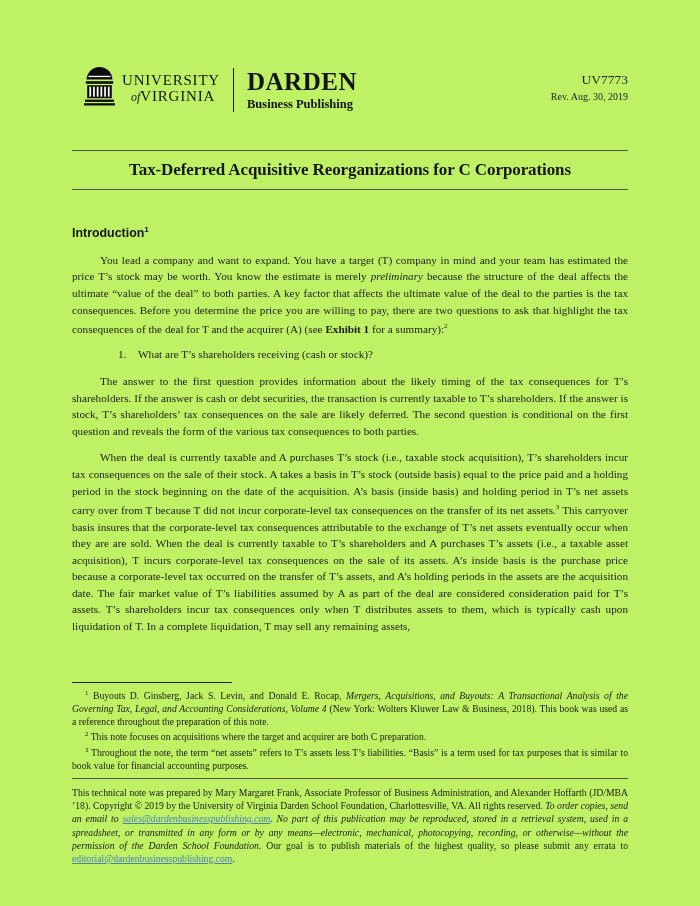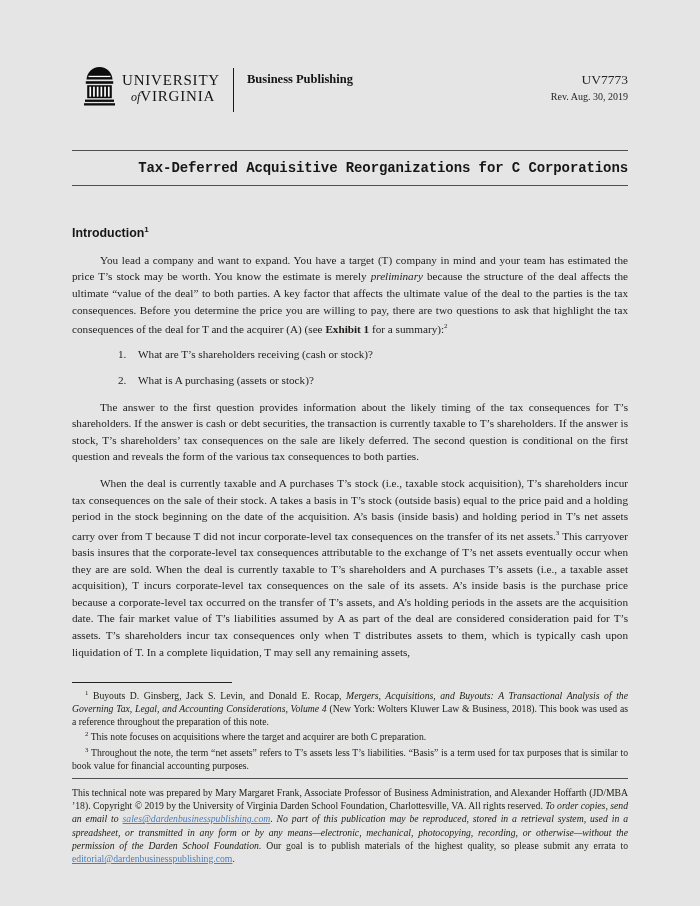--- a/index.html
+++ b/index.html
@@ -2,21 +2,21 @@
 <html><head>
 <meta charset="utf-8">
 <style>
   * { box-sizing: border-box; }
   html, body { margin: 0; padding: 0; background: #ffffff; }
   .page {
     position: relative;
     width: 700px;
     height: 906px;
     margin: 0 auto;
-    background: #e5e5e5;
+    background: #bef264;
     overflow: hidden;
     font-family: "Liberation Serif", serif;
     color: #1f1d1b;
   }
 
   
   .header {
     position: absolute;
     top: 66px; left: 72px; right: 72px;
     display: flex;
@@ -35,24 +35,24 @@
   .darden-sub { font-size: 12.5px; margin-top: 3px; font-weight: bold; }
   .docmeta { text-align: right; padding-top: 6px; color: #262626; }
   .doc-number { font-size: 13.5px; }
   .doc-revision { font-size: 10px; margin-top: 3px; }
 
   
   .title-block { position: absolute; top: 150px; left: 72px; right: 72px; }
   .rule { border-top: 1px solid #4f4f4f; height: 0; }
   .title {
     margin: 9px 0;
-    text-align: right;
-    font-family: Liberation Mono, monospace;
+    text-align: center;
+    font-family: Liberation Serif, serif;
     font-weight: bold;
-    font-size: 14px;
+    font-size: 17px;
     letter-spacing: -0.1px;
     color: #161616;
   }
 
   
   .main {
     position: absolute;
     top: 194px; left: 72px; right: 72px;
     height: 492px;
     overflow: hidden;
@@ -111,20 +111,21 @@
           <rect x="1" y="33.6" width="29" height="2.3" fill="#0d0d0d"></rect>
           <rect x="0" y="37.2" width="31" height="2.3" fill="#0d0d0d"></rect>
         </svg>
       </div>
       <div class="uva-text">
         <div class="uva-line1">UNIVERSITY</div>
         <div class="uva-line2"><span class="uva-of">of</span><span>VIRGINIA</span></div>
       </div>
       <div class="brand-divider"></div>
       <div class="darden">
+        <div class="darden-name">DARDEN</div>
         <div class="darden-sub">Business Publishing</div>
       </div>
     </div>
     <div class="docmeta">
       <div class="doc-number">UV7773</div>
       <div class="doc-revision">Rev. Aug. 30, 2019</div>
     </div>
   </div>
 
   <div class="title-block">
@@ -133,21 +134,20 @@
     <div class="rule"></div>
   </div>
 
   <div class="main">
     <h2 class="section-heading"><span>Introduction</span><sup>1</sup></h2>
 
     <p class="body"><span>You lead a company and want to expand. You have a target (T) company in mind and your team has estimated the price T’s stock may be worth. You know the estimate is merely </span><em>preliminary</em><span> because the structure of the deal affects the ultimate “value of the deal” to both parties. A key factor that affects the ultimate value of the deal to the parties is the tax consequences. Before you determine the price you are willing to pay, there are two questions to ask that highlight the tax consequences of the deal for T and the acquirer (A) (see </span><strong>Exhibit 1</strong><span> for a summary):</span><sup>2</sup></p>
 
     <div class="qlist">
       <div class="qitem"><span class="qnum">1.</span><span class="qtext">What are T’s shareholders receiving (cash or stock)?</span></div>
-      <div class="qitem"><span class="qnum">2.</span><span class="qtext">What is A purchasing (assets or stock)?</span></div>
     </div>
 
     <p class="body">The answer to the first question provides information about the likely timing of the tax consequences for T’s shareholders. If the answer is cash or debt securities, the transaction is currently taxable to T’s shareholders. If the answer is stock, T’s shareholders’ tax consequences on the sale are likely deferred. The second question is conditional on the first question and reveals the form of the various tax consequences to both parties.</p>
 
     <p class="body p3"><span>When the deal is currently taxable and A purchases T’s stock (i.e., taxable stock acquisition), T’s shareholders incur tax consequences on the sale of their stock. A takes a basis in T’s stock (outside basis) equal to the price paid and a holding period in the stock beginning on the date of the acquisition. A’s basis (inside basis) and holding period in T’s net assets carry over from T because T did not incur corporate-level tax consequences on the transfer of its net assets.</span><sup>3</sup><span> This carryover basis insures that the corporate-level tax consequences attributable to the exchange of T’s net assets eventually occur when they are are sold. When the deal is currently taxable to T’s shareholders and A purchases T’s assets (i.e., a taxable asset acquisition), T incurs corporate-level tax consequences on the sale of its assets. A’s inside basis is the purchase price because a corporate-level tax occurred on the transfer of T’s assets, and A’s holding periods in the assets are the acquisition date. The fair market value of T’s liabilities assumed by A as part of the deal are considered consideration paid for T’s assets. T’s shareholders incur tax consequences only when T distributes assets to them, which is typically cash upon liquidation of T. In a complete liquidation, T may sell any remaining assets,</span></p>
   </div>
 
   <div class="footer">
     <div class="fn-rule"></div>
     <div class="footnotes">

